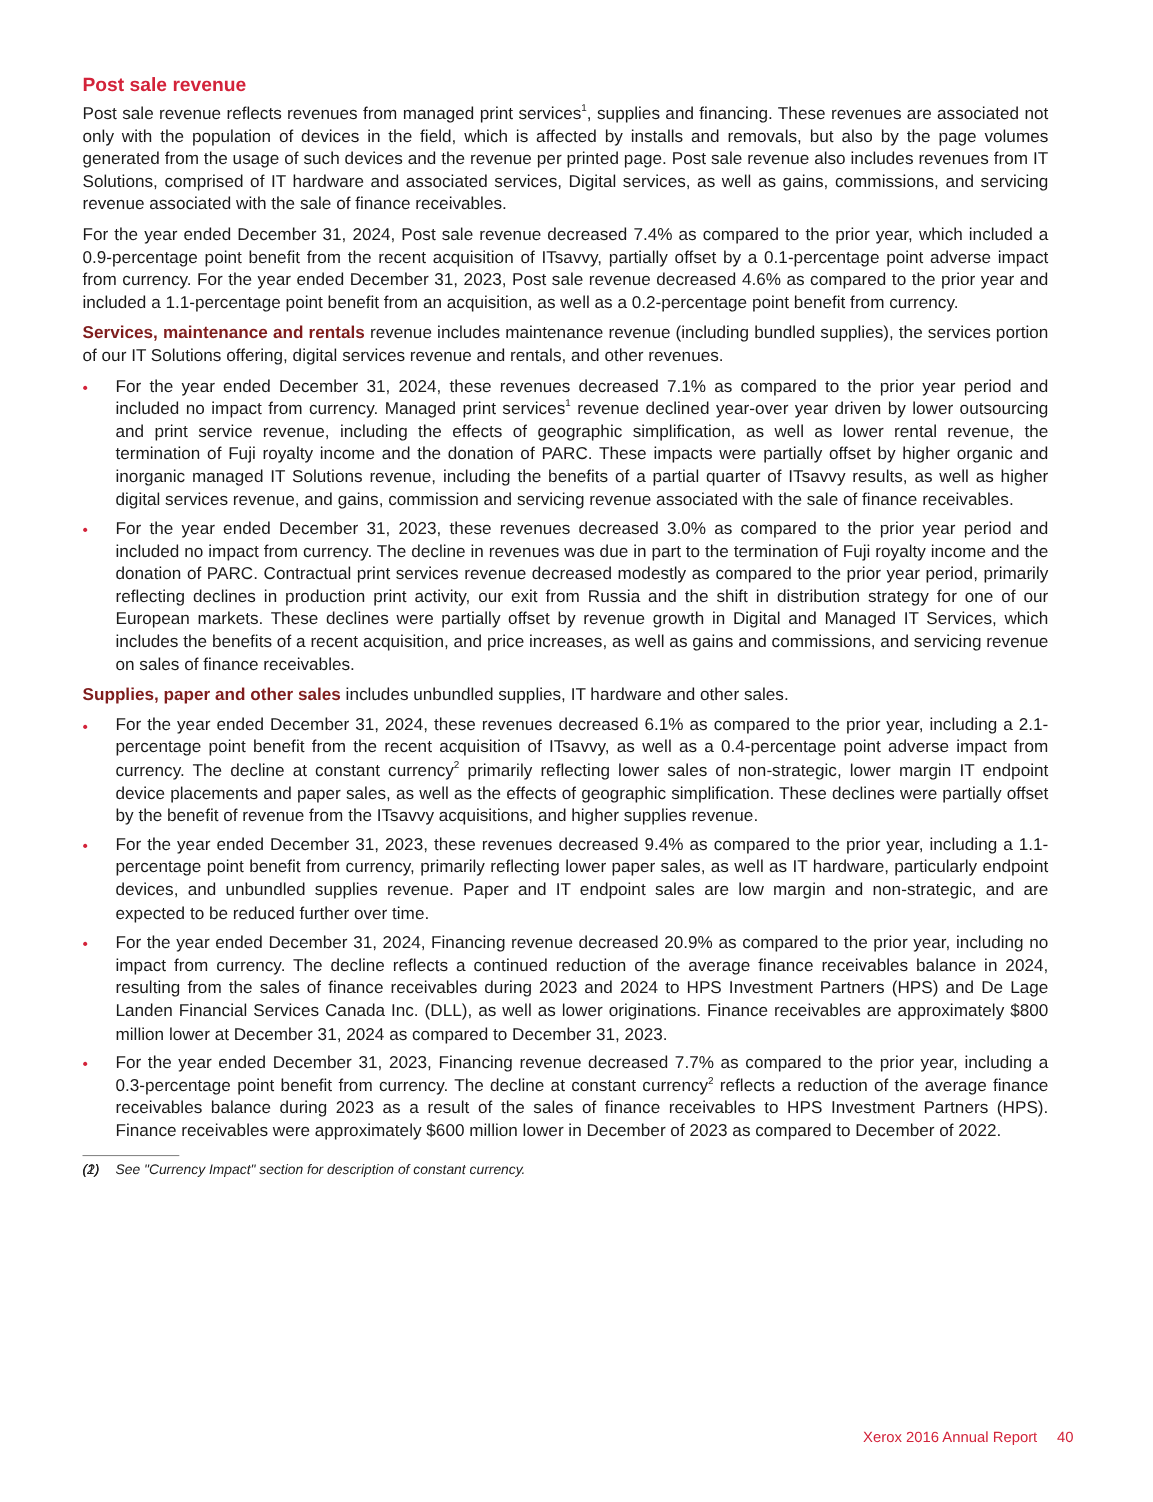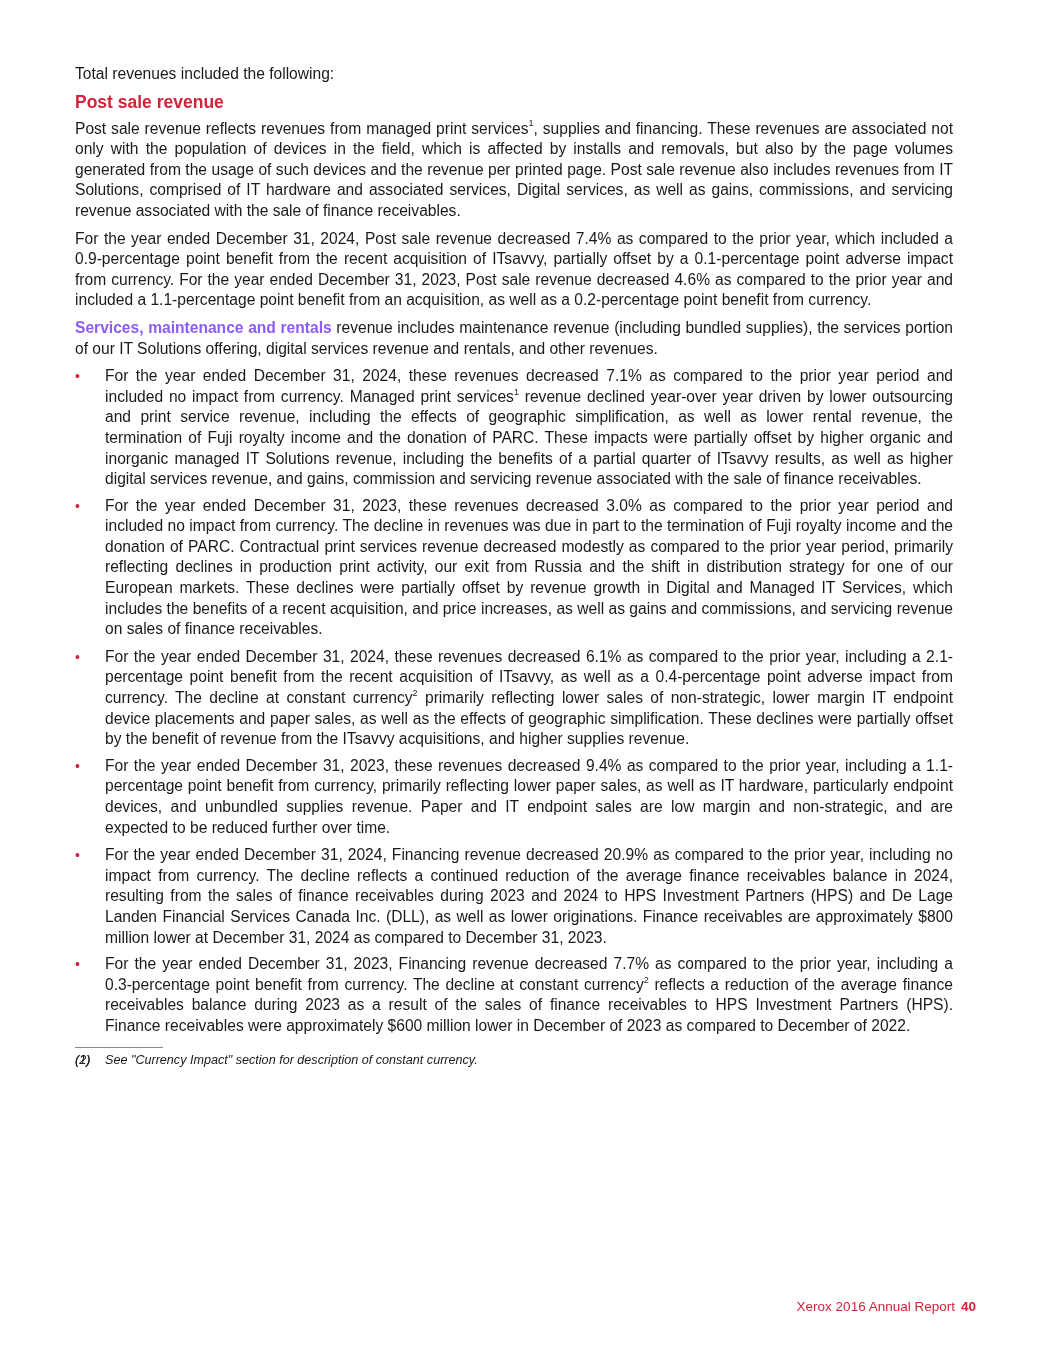--- a/index.html
+++ b/index.html
@@ -7,51 +7,51 @@
     width: 1048px; height: 1365px; position: relative; overflow: hidden;
     font-family: "Liberation Sans", sans-serif; color: #1a1a1a;
     font-size: 15.6px; line-height: 20.6px;
   }
   .page { position: absolute; left: 75px; top: 64px; width: 878px; }
   p { margin: 0 0 7px 0; text-align: justify; }
   .lead { margin-bottom: 6px; }
   h2 {
     margin: 2px 0 6px 0; color: #d3233a; font-size: 17.5px; line-height: 22px; font-weight: bold;
   }
-  .red { color: #8b5cf6; font-weight: bold; }
+  .red { color: #7f1d1d; font-weight: bold; }
   sup { font-size: 9px; line-height: 0; vertical-align: super; position: relative; top: -1px; }
   ul { list-style: none; margin: 0 0 7px 0; padding: 0; }
   li { position: relative; padding-left: 30px; text-align: justify; margin-bottom: 6px; }
   li .bullet {
     position: absolute; left: 0; top: 0; color: #d3233a; font-size: 14px; line-height: 20.6px;
   }
   .rule { width: 88px; height: 0; border-top: 1px solid #888; margin: 10px 0 4px 0; }
   .fn { font-style: italic; font-size: 12.6px; line-height: 16.4px; position: relative; padding-left: 30px; text-align: justify; }
   .fn .num { position: absolute; left: 0; top: 0; }
   .footer {
     position: absolute; right: 72px; top: 1298px; color: #d3233a; font-size: 13.5px; line-height: 18px;
   }
-  .footer .pg { margin-left: 6px; font-weight: bold; }
+  .footer .pg { margin-left: 18px; }
 </style>
 </head>
 <body>
 
 <div class="page">
-  <p class="lead">Total revenues included the following:</p>
   <h2>Post sale revenue</h2>
 
   <p><span>Post sale revenue reflects revenues from managed print services</span><sup>1</sup><span>, supplies and financing. These revenues are associated not only with the population of devices in the field, which is affected by installs and removals, but also by the page volumes generated from the usage of such devices and the revenue per printed page. Post sale revenue also includes revenues from IT Solutions, comprised of IT hardware and associated services, Digital services, as well as gains, commissions, and servicing revenue associated with the sale of finance receivables.</span></p>
   <p>For the year ended December 31, 2024, Post sale revenue decreased 7.4% as compared to the prior year, which included a 0.9-percentage point benefit from the recent acquisition of ITsavvy, partially offset by a 0.1-percentage point adverse impact from currency. For the year ended December 31, 2023, Post sale revenue decreased 4.6% as compared to the prior year and included a 1.1-percentage point benefit from an acquisition, as well as a 0.2-percentage point benefit from currency.</p>
 
   <p><span class="red">Services, maintenance and rentals</span><span> revenue includes maintenance revenue (including bundled supplies), the services portion of our IT Solutions offering, digital services revenue and rentals, and other revenues.</span></p>
   <ul>
     <li><span class="bullet">•</span><span>For the year ended December 31, 2024, these revenues decreased 7.1% as compared to the prior year period and included no impact from currency. Managed print services</span><sup>1</sup><span> revenue declined year-over year driven by lower outsourcing and print service revenue, including the effects of geographic simplification, as well as lower rental revenue, the termination of Fuji royalty income and the donation of PARC. These impacts were partially offset by higher organic and inorganic managed IT Solutions revenue, including the benefits of a partial quarter of ITsavvy results, as well as higher digital services revenue, and gains, commission and servicing revenue associated with the sale of finance receivables.</span></li>
     <li><span class="bullet">•</span><span>For the year ended December 31, 2023, these revenues decreased 3.0% as compared to the prior year period and included no impact from currency. The decline in revenues was due in part to the termination of Fuji royalty income and the donation of PARC. Contractual print services revenue decreased modestly as compared to the prior year period, primarily reflecting declines in production print activity, our exit from Russia and the shift in distribution strategy for one of our European markets. These declines were partially offset by revenue growth in Digital and Managed IT Services, which includes the benefits of a recent acquisition, and price increases, as well as gains and commissions, and servicing revenue on sales of finance receivables.</span></li>
   </ul>
 
+  <p><span class="red">Supplies, paper and other sales</span><span> includes unbundled supplies, IT hardware and other sales.</span></p>
   <ul>
     <li><span class="bullet">•</span><span>For the year ended December 31, 2024, these revenues decreased 6.1% as compared to the prior year, including a 2.1-percentage point benefit from the recent acquisition of ITsavvy, as well as a 0.4-percentage point adverse impact from currency. The decline at constant currency</span><sup>2</sup><span> primarily reflecting lower sales of non-strategic, lower margin IT endpoint device placements and paper sales, as well as the effects of geographic simplification. These declines were partially offset by the benefit of revenue from the ITsavvy acquisitions, and higher supplies revenue.</span></li>
     <li><span class="bullet">•</span><span>For the year ended December 31, 2023, these revenues decreased 9.4% as compared to the prior year, including a 1.1-percentage point benefit from currency, primarily reflecting lower paper sales, as well as IT hardware, particularly endpoint devices, and unbundled supplies revenue. Paper and IT endpoint sales are low margin and non-strategic, and are expected to be reduced further over time.</span></li>
   </ul>
 
   <ul>
     <li><span class="bullet">•</span><span>For the year ended December 31, 2024, Financing revenue decreased 20.9% as compared to the prior year, including no impact from currency. The decline reflects a continued reduction of the average finance receivables balance in 2024, resulting from the sales of finance receivables during 2023 and 2024 to HPS Investment Partners (HPS) and De Lage Landen Financial Services Canada Inc. (DLL), as well as lower originations. Finance receivables are approximately $800 million lower at December 31, 2024 as compared to December 31, 2023.</span></li>
     <li><span class="bullet">•</span><span>For the year ended December 31, 2023, Financing revenue decreased 7.7% as compared to the prior year, including a 0.3-percentage point benefit from currency. The decline at constant currency</span><sup>2</sup><span> reflects a reduction of the average finance receivables balance during 2023 as a result of the sales of finance receivables to HPS Investment Partners (HPS). Finance receivables were approximately $600 million lower in December of 2023 as compared to December of 2022.</span></li>
   </ul>
 

